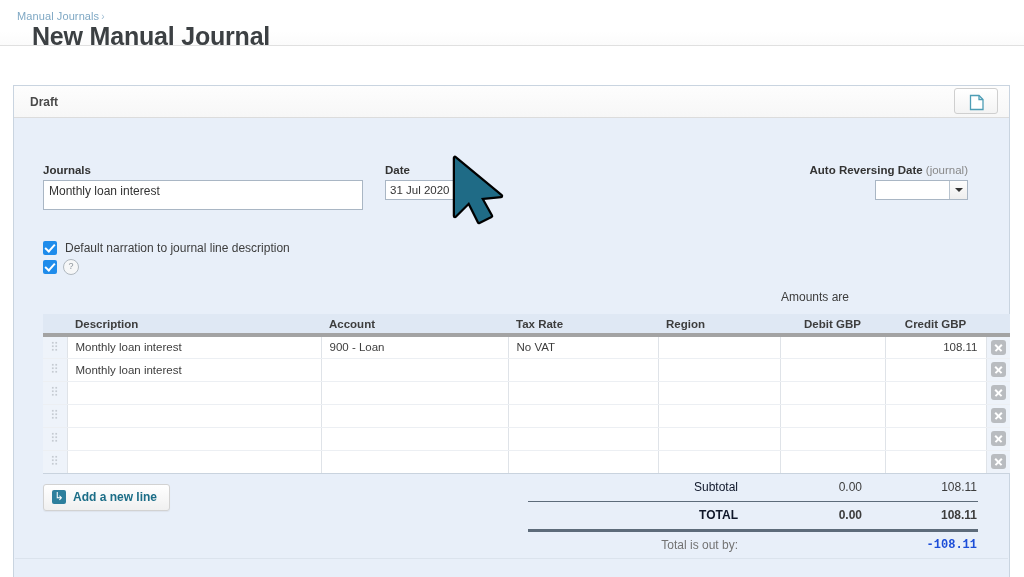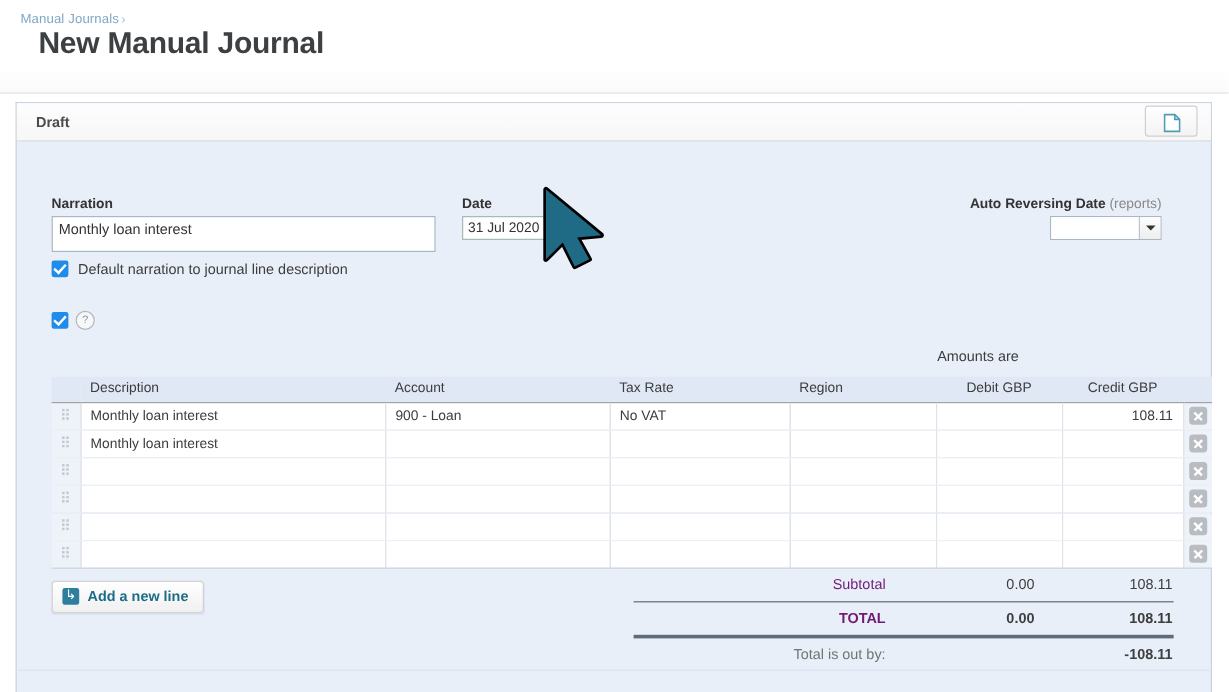--- a/index.html
+++ b/index.html
@@ -15,21 +15,21 @@
     color: #333333;
     overflow: hidden;
     position: relative;
   }
 
   
   .page-header {
     position: absolute;
     left: 0; top: 0;
     width: 1024px;
-    height: 78px;
+    height: 46px;
     background: linear-gradient(to bottom, #ffffff 0%, #ffffff 70%, #fbfbfb 100%);
     border-bottom: 1px solid #e0e0e0;
     box-sizing: border-box;
   }
   .breadcrumb {
     position: absolute;
     left: 17px; top: 10px;
     font-size: 11px;
     color: #7fa8c4;
     letter-spacing: .1px;
@@ -171,21 +171,21 @@
     font-family: "Liberation Sans", sans-serif;
     font-size: 11.5px; padding: 0 0 0 4px; min-width: 0;
   }
 
   .chk-row {
     position: absolute;
     left: 29px;
     display: flex;
     align-items: center;
   }
-  .chk-row.r1 { top: 99px; }
+  .chk-row.r1 { top: 123px; }
   .chk-row.r2 { top: 141px; }
   .chk-box {
     width: 14px; height: 14px;
     background: #1f8ceb;
     border-radius: 2px;
     position: relative;
     cursor: pointer;
     flex: none;
   }
   .chk-box::after {
@@ -263,26 +263,26 @@
     margin: 0 30px 0 29px;
   }
   table.jtable {
     width: 100%;
     border-collapse: collapse;
     table-layout: fixed;
   }
   table.jtable th {
     height: 21px;
     font-size: 11.5px;
-    font-weight: normal;
+    font-weight: bold;
     color: #3d3d3d;
     text-align: left;
     padding: 0 8px;
     background: #dfe8f4;
-    border-bottom: 1px solid #a3a3a3;
+    border-bottom: 4px solid #a3a3a3;
     box-sizing: border-box;
     margin-left: 24px;
   }
   table.jtable th.num { text-align: center; }
   table.jtable th.pad-col { padding: 0; background: #dfe8f4; }
   table.jtable td {
     height: 23px;
     background: #ffffff;
     border-right: 1px solid #dfe3e8;
     border-bottom: 1px solid #eceff3;
@@ -385,21 +385,21 @@
   }
   .tot-row {
     display: flex;
     align-items: center;
     height: 27px;
   }
   .tot-label {
     flex: 1;
     text-align: right;
     font-size: 12px;
-    color: #701a75;
+    color: #0f172a;
     padding-right: 14px;
   }
   .tot-debit {
     width: 110px;
     text-align: right;
     font-size: 12px;
     color: #3d3d3d;
     padding-right: 10px;
   }
   .tot-credit {
@@ -412,21 +412,21 @@
   .tot-row.strong .tot-label,
   .tot-row.strong .tot-debit,
   .tot-row.strong .tot-credit { font-weight: bold; }
   .rule {
     height: 1px;
     background: #5d6b7a;
     margin: 0 0 0 30px;
   }
   .rule.thick { height: 3px; background: #5d6b7a; }
   .tot-row.outby .tot-label { color: #737373; }
-  .tot-row.outby .tot-credit { color: #404040; font-weight: bold; }
+  .tot-row.outby .tot-credit { color: #1d4ed8; font-weight: bold; font-family: Liberation Mono, monospace; }
 
   .panel-bottom-line {
     position: absolute;
     left: 1px; right: 1px;
     bottom: 18px;
     height: 1px;
     background: #dbe3ed;
   }
 
   
@@ -456,32 +456,32 @@
       <span>
         <svg width="16" height="17" viewBox="0 0 16 17">
           <path d="M1.5 1.5 H10 L14 5.5 V15.5 H1.5 Z" fill="#ffffff" stroke="#4d9db5" stroke-width="1.3"></path>
           <path d="M10 1.5 V5.5 H14" fill="none" stroke="#4d9db5" stroke-width="1.3"></path>
         </svg>
       </span>
     </div>
   </div>
 
   <div class="form-area">
-    <div class="fld-label narration-label">Narration</div>
+    <div class="fld-label narration-label">Journals</div>
     <textarea class="narration-input" placeholder="" style="">Monthly loan interest</textarea>
 
     <div class="fld-label date-label">Date</div>
     <div class="date-wrap">
       <input type="text" value="31 Jul 2020" style="">
       <div class="dd-arrow"></div>
     </div>
 
     <div class="fld-label arev-label">
       <span>Auto Reversing Date</span>
-      <span class="optional">(reports)</span>
+      <span class="optional">(journal)</span>
     </div>
     <div class="arev-wrap">
       <input type="text" value="" style="">
       <div class="dd-arrow"></div>
     </div>
 
     <div class="chk-row r1">
       <div class="chk-box"></div>
       <div class="chk-label">Default narration to journal line description</div>
     </div>

